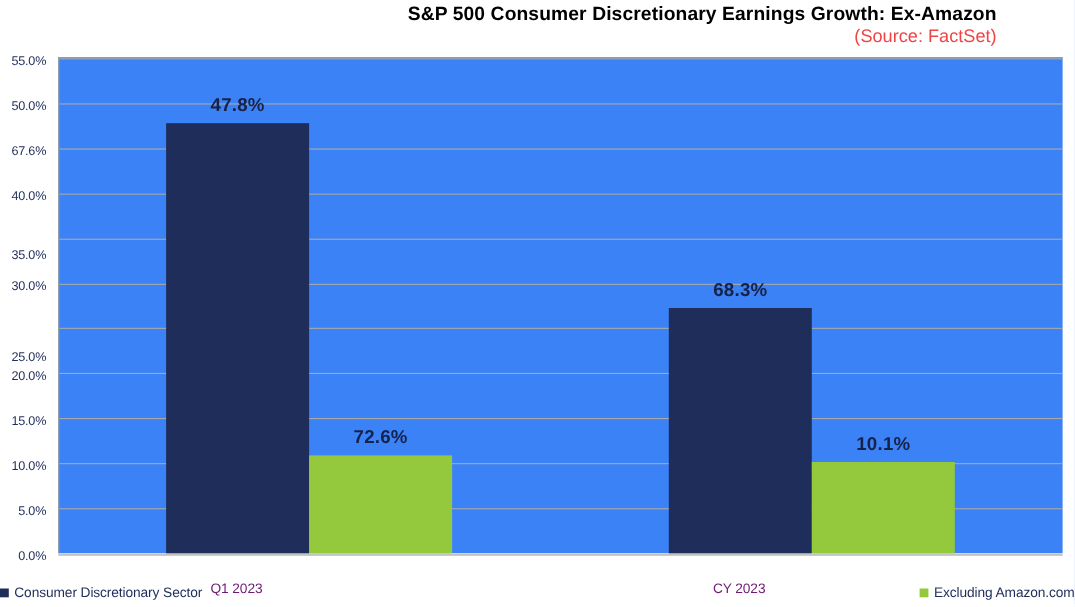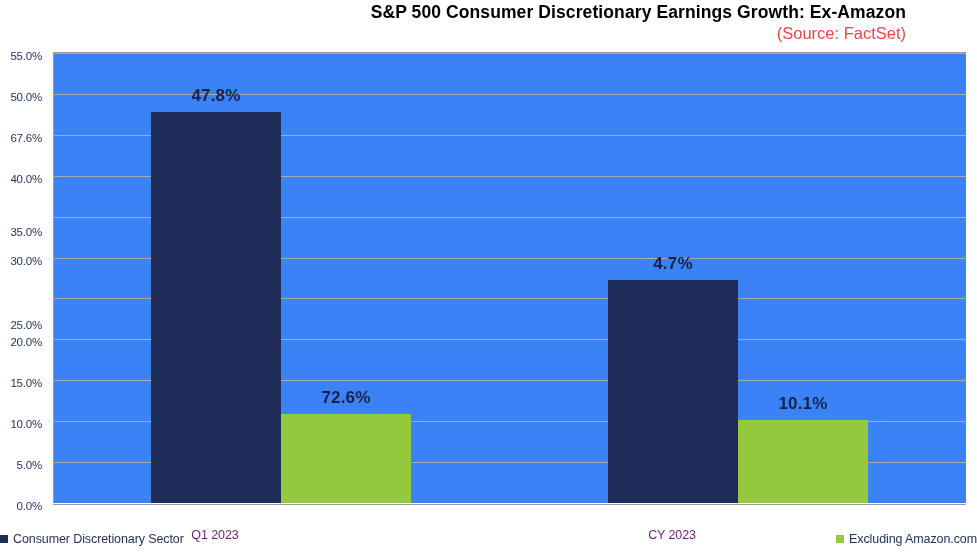--- a/index.html
+++ b/index.html
@@ -216,21 +216,21 @@
         <div class="gridline" style="top: 245.455px;"></div>
         <div class="gridline" style="top: 286.364px;"></div>
         <div class="gridline" style="top: 327.273px;"></div>
         <div class="gridline" style="top: 368.182px;"></div>
         <div class="gridline" style="top: 409.091px;"></div>
         <div class="bar navy" style="left: 97px; width: 130px; height: 391.091px; background: rgb(31, 45, 90);"></div>
         <div class="bar-label" style="left: 97px; width: 130px; bottom: 397.091px;">47.8%</div>
         <div class="bar green" style="left: 227px; width: 130px; height: 89.1818px; background: rgb(149, 201, 61);"></div>
         <div class="bar-label" style="left: 227px; width: 130px; bottom: 95.1818px;">72.6%</div>
         <div class="bar navy" style="left: 554px; width: 130px; height: 222.545px; background: rgb(31, 45, 90);"></div>
-        <div class="bar-label" style="left: 554px; width: 130px; bottom: 228.545px;">4.7%</div>
+        <div class="bar-label" style="left: 554px; width: 130px; bottom: 228.545px;">68.3%</div>
         <div class="bar green" style="left: 684px; width: 130px; height: 82.6364px; background: rgb(149, 201, 61);"></div>
         <div class="bar-label" style="left: 684px; width: 130px; bottom: 88.6364px;">10.1%</div>
       </div>
   </div>
 
   <div class="x-axis" id="x-axis">
       <div class="x-cat-label" style="left: 97px; width: 130px;">Q1 2023</div>
       <div class="x-cat-label" style="left: 554px; width: 130px;">CY 2023</div>
     </div>
 

